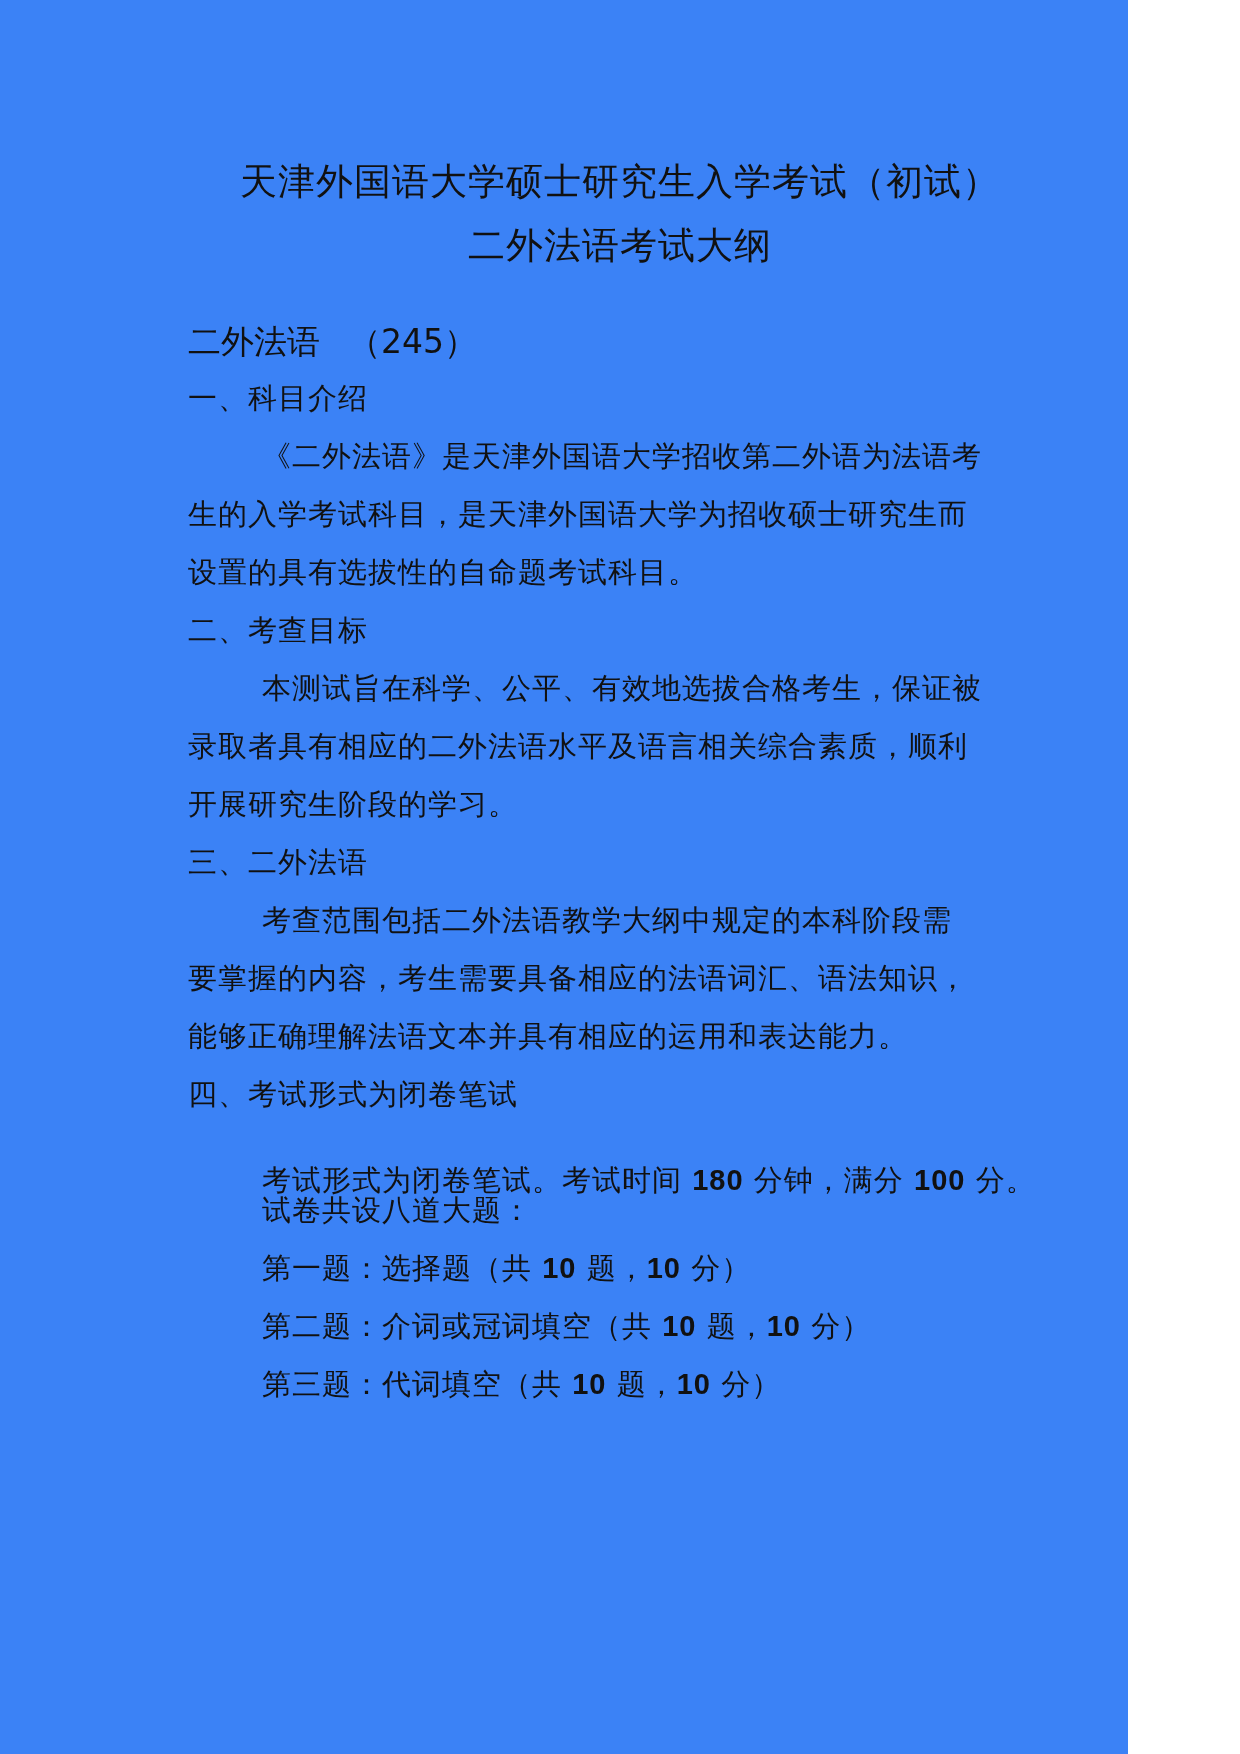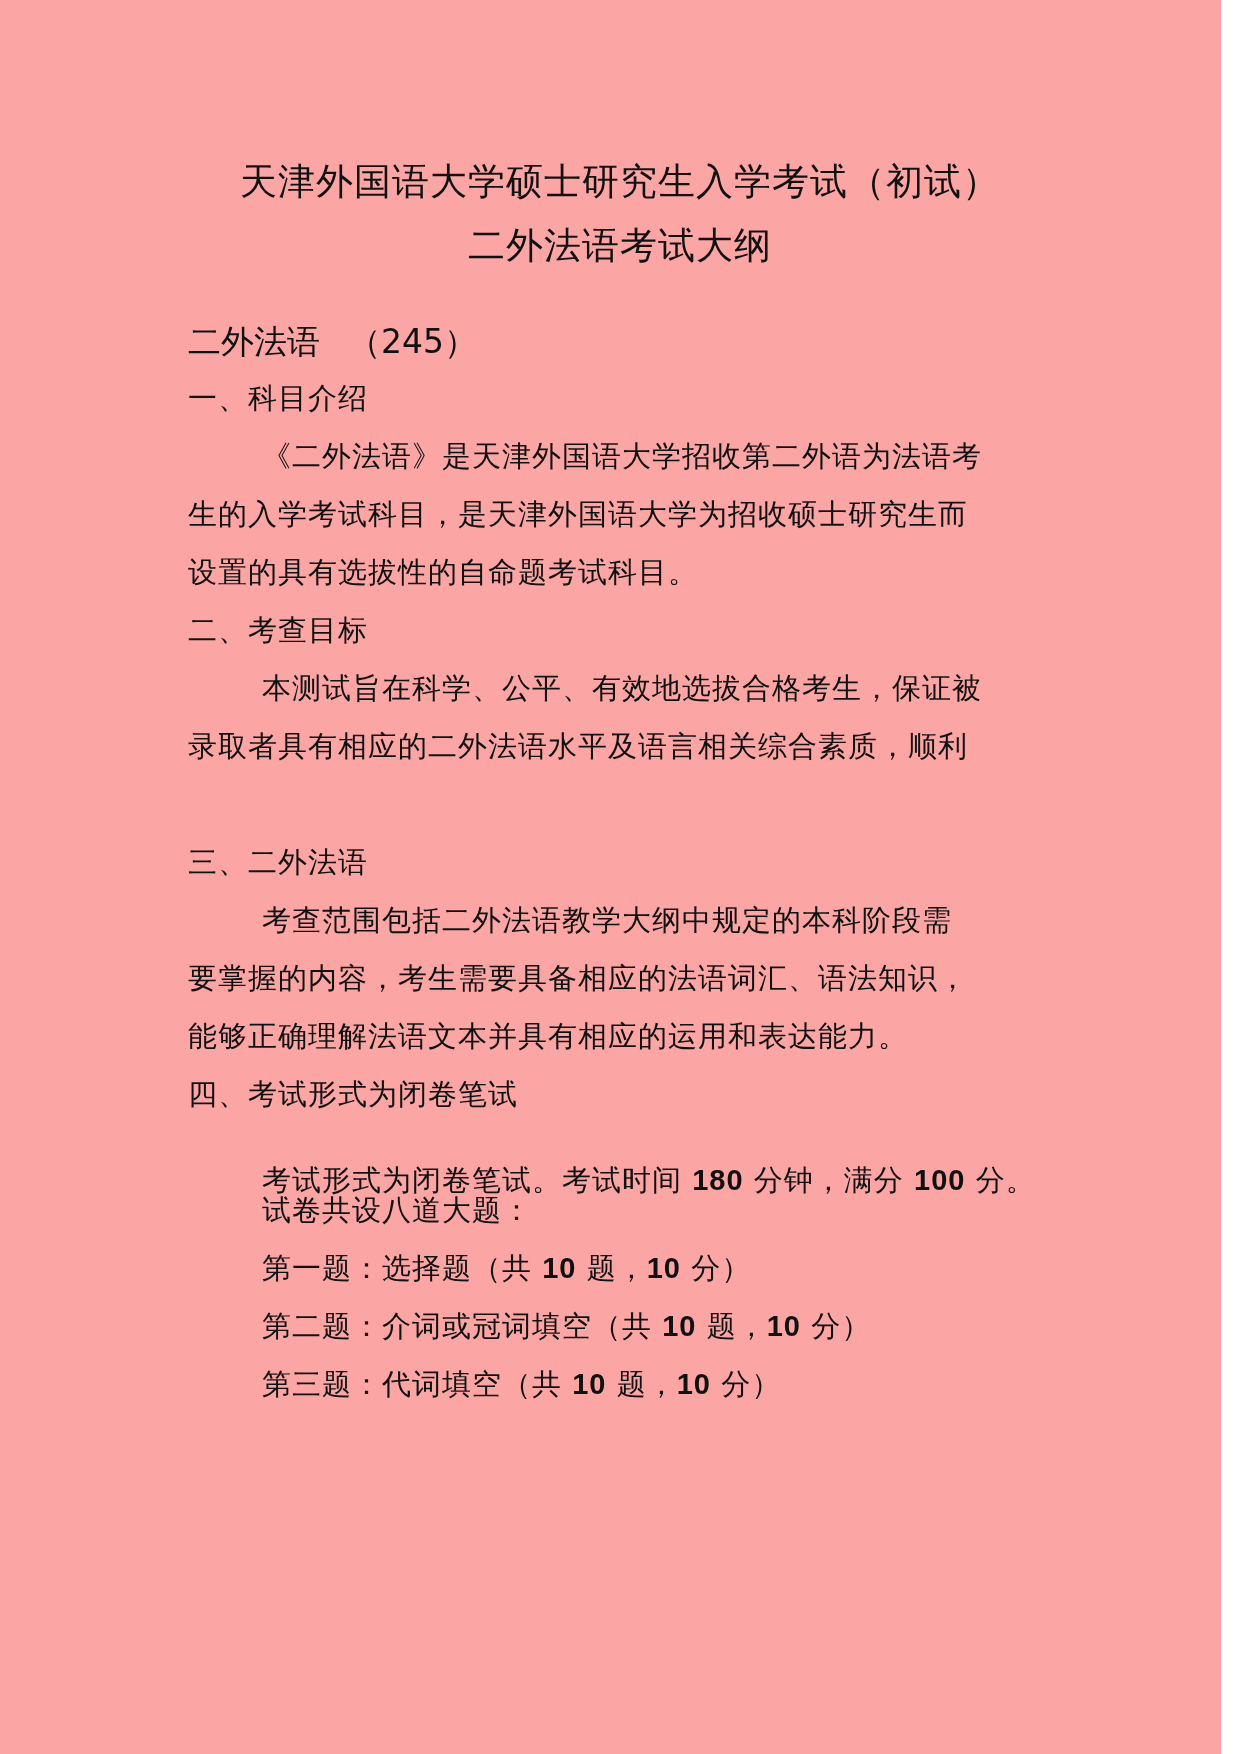--- a/index.html
+++ b/index.html
@@ -1,18 +1,18 @@
 <!DOCTYPE html>
 <html><head>
 <meta charset="utf-8">
 <style>
   html, body { margin: 0; padding: 0; background: #ffffff; }
   body { width: 1240px; height: 1754px; position: relative; overflow: hidden;
          font-family: "DejaVu Serif", "Liberation Serif", serif; color: #111111; }
-  .page { position: absolute; left: 0; top: 0; width: 1221px; height: 1754px; background: #fca5a5; }
+  .page { position: absolute; left: 0; top: 0; width: 1128px; height: 1754px; background: #3b82f6; }
   .title { position: absolute; left: 0; width: 1240px; text-align: center; font-size: 37px; line-height: 48px; letter-spacing: 1px; }
   .t1 { top: 158px; }
   .t2 { top: 222px; }
   .line { position: absolute; left: 188px; font-size: 29px; line-height: 44px; white-space: nowrap; letter-spacing: 1px; }
   .indent { left: 262px; }
   .subject { font-family: "DejaVu Sans", "Liberation Sans", sans-serif; font-weight: normal; font-size: 33px; letter-spacing: 0; }
   .subject .code { margin-left: 28px; }
   .num { font-family: "Liberation Sans", "DejaVu Sans", sans-serif; font-weight: bold; }
 </style>
 </head>
@@ -28,20 +28,21 @@
   </div>
 
   <div class="line" style="top:376px;">一、科目介绍</div>
   <div class="line indent" style="top:434px;">《二外法语》是天津外国语大学招收第二外语为法语考</div>
   <div class="line" style="top:492px;">生的入学考试科目，是天津外国语大学为招收硕士研究生而</div>
   <div class="line" style="top:550px;">设置的具有选拔性的自命题考试科目。</div>
 
   <div class="line" style="top:608px;">二、考查目标</div>
   <div class="line indent" style="top:666px;">本测试旨在科学、公平、有效地选拔合格考生，保证被</div>
   <div class="line" style="top:724px;">录取者具有相应的二外法语水平及语言相关综合素质，顺利</div>
+  <div class="line" style="top:782px;">开展研究生阶段的学习。</div>
 
   <div class="line" style="top:840px;">三、二外法语</div>
   <div class="line indent" style="top:898px;">考查范围包括二外法语教学大纲中规定的本科阶段需</div>
   <div class="line" style="top:956px;text-align:center;">要掌握的内容，考生需要具备相应的法语词汇、语法知识，</div>
   <div class="line" style="top:1014px;">能够正确理解法语文本并具有相应的运用和表达能力。</div>
 
   <div class="line" style="top:1072px;">四、考试形式为闭卷笔试</div>
 
   <div class="line indent" style="top:1130px;margin-top:28px;">
     <span>考试形式为闭卷笔试。考试时间 </span><span class="num">180</span><span> 分钟，满分 </span><span class="num">100</span><span> 分。</span>

